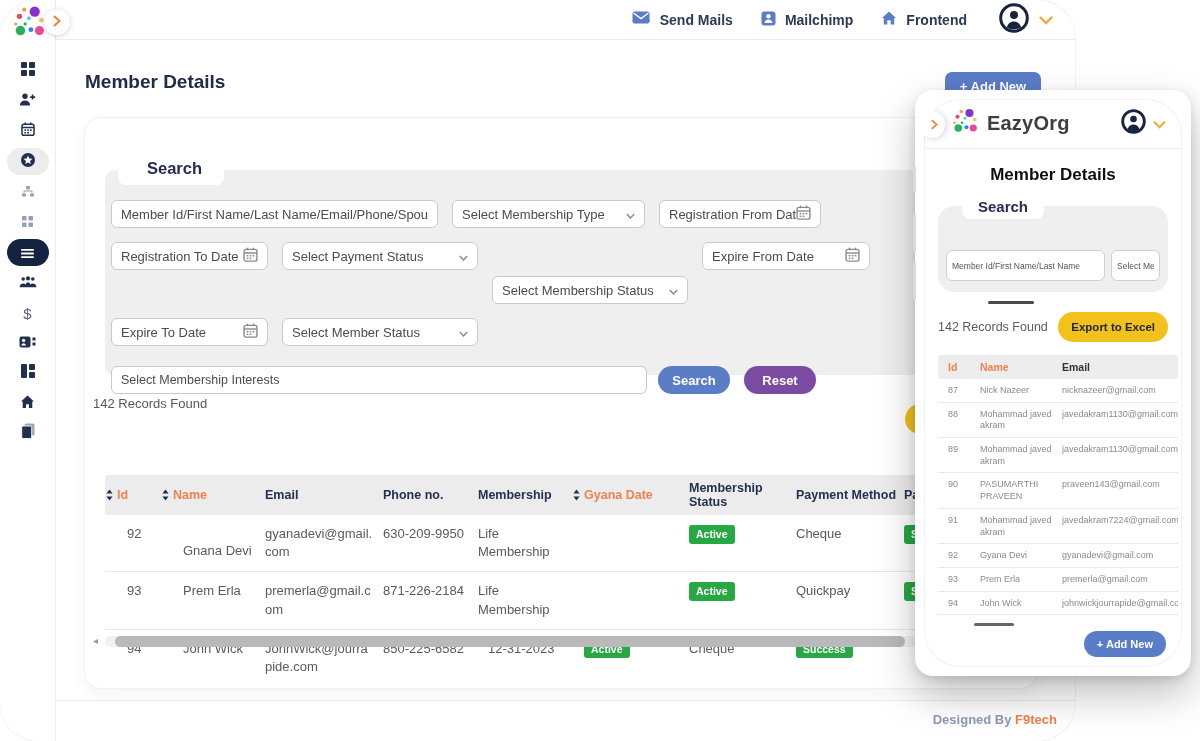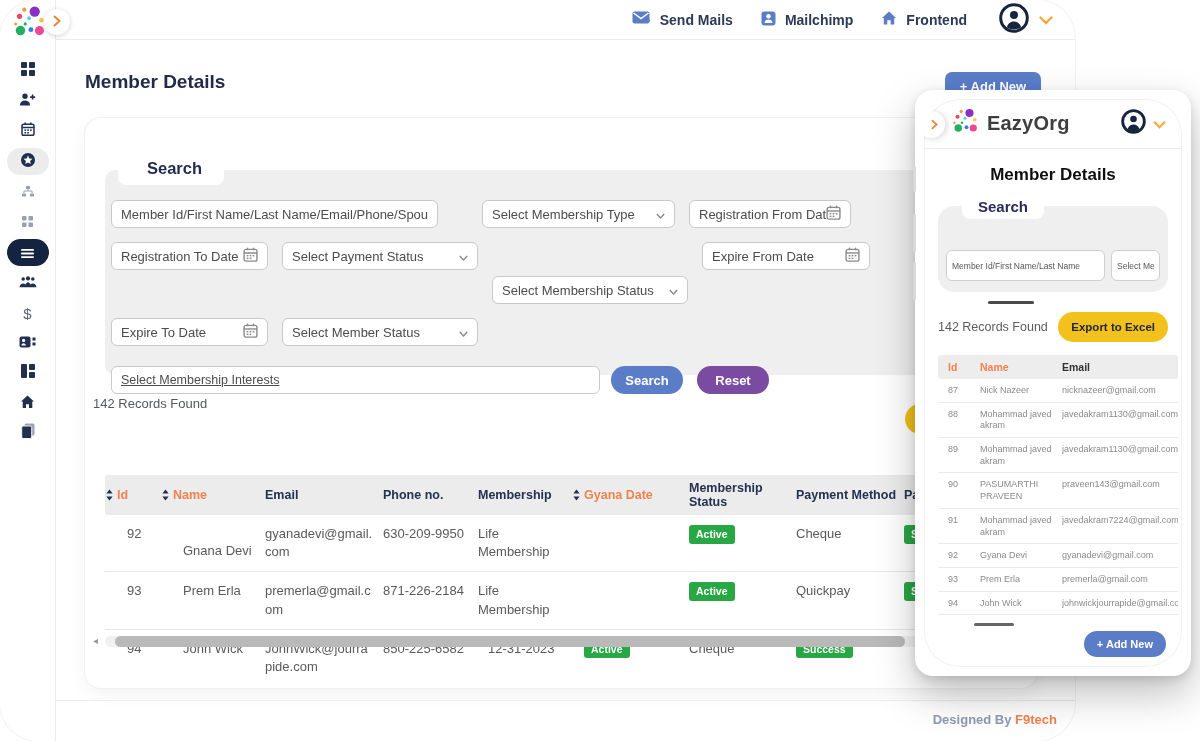--- a/index.html
+++ b/index.html
@@ -280,21 +280,21 @@
     <div class="page-title">Member Details</div>
     <button class="add-new-btn">+ Add New</button>
 
     <div class="card">
       <div class="search-panel"></div>
       <div class="search-tab">Search</div>
 
       <div class="fields" style="top:82px;">
         <div class="frow">
           <input class="field" style="width: 327px;" readonly="" placeholder="Member Id/First Name/Last Name/Email/Phone/Spouse/City">
-          <div class="field" style="width:193px;margin-left:30px;">
+          <div class="field" style="width:193px;">
             <span class="lbl">Select Membership Type</span>
             <span><svg width="9" height="6" viewBox="0 0 9 6">
                   <path d="M0.8 1l3.7 4 3.7-4" fill="none" stroke="#8a8a8a" stroke-width="1.4"></path>
                 </svg></span>
           </div>
           <div class="field" style="width:162px;">
             <span class="lbl">Registration From Date</span>
             <span><svg width="15" height="15" viewBox="0 0 14 14">
                   <rect x="1" y="2.2" width="12" height="11" rx="1.8" fill="none" stroke="#8a8a8a" stroke-width="1.3"></rect>
                   <line x1="1" y1="5.6" x2="13" y2="5.6" stroke="#8a8a8a" stroke-width="1.3"></line>
@@ -374,21 +374,21 @@
                 </svg></span>
           </div>
           <div class="field" style="width:196px;">
             <span class="lbl">Select Member Status</span>
             <span><svg width="9" height="6" viewBox="0 0 9 6">
                   <path d="M0.8 1l3.7 4 3.7-4" fill="none" stroke="#8a8a8a" stroke-width="1.4"></path>
                 </svg></span>
           </div>
         </div>
         <div class="frow" style="margin-top:20px;">
-          <input class="field" style="width: 489px; font-size: 12.5px; text-decoration: underline;" readonly="" placeholder="Select Membership Interests">
+          <input class="field" style="width: 536px; font-size: 12.5px;" readonly="" placeholder="Select Membership Interests">
           <button class="btn btn-search">Search</button>
           <button class="btn btn-reset">Reset</button>
         </div>
       </div>
 
       <div class="records-found">142 Records Found</div>
       <button class="export-sliver" title=""></button>
 
       <div class="dtable">
         <div class="dhead">

